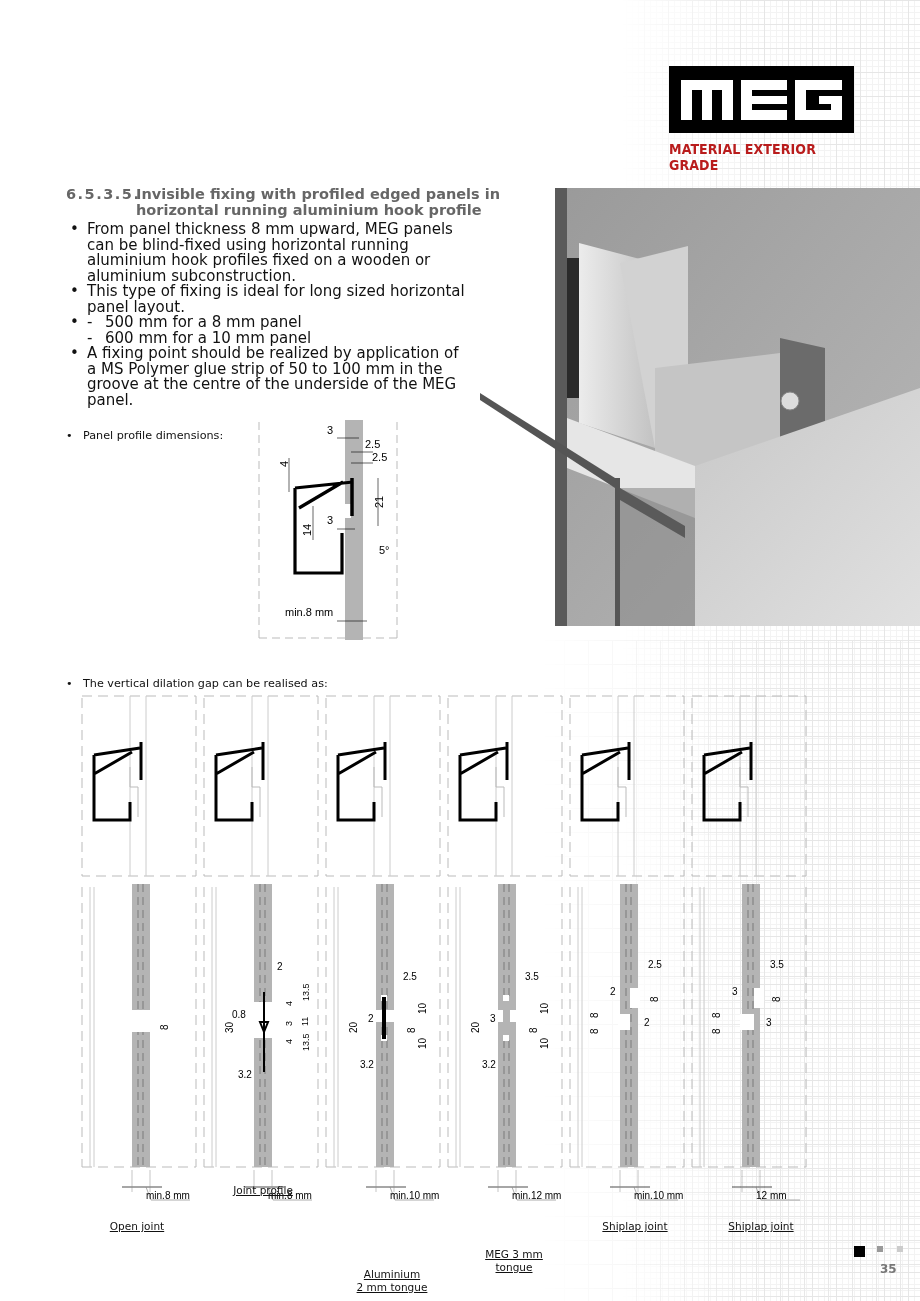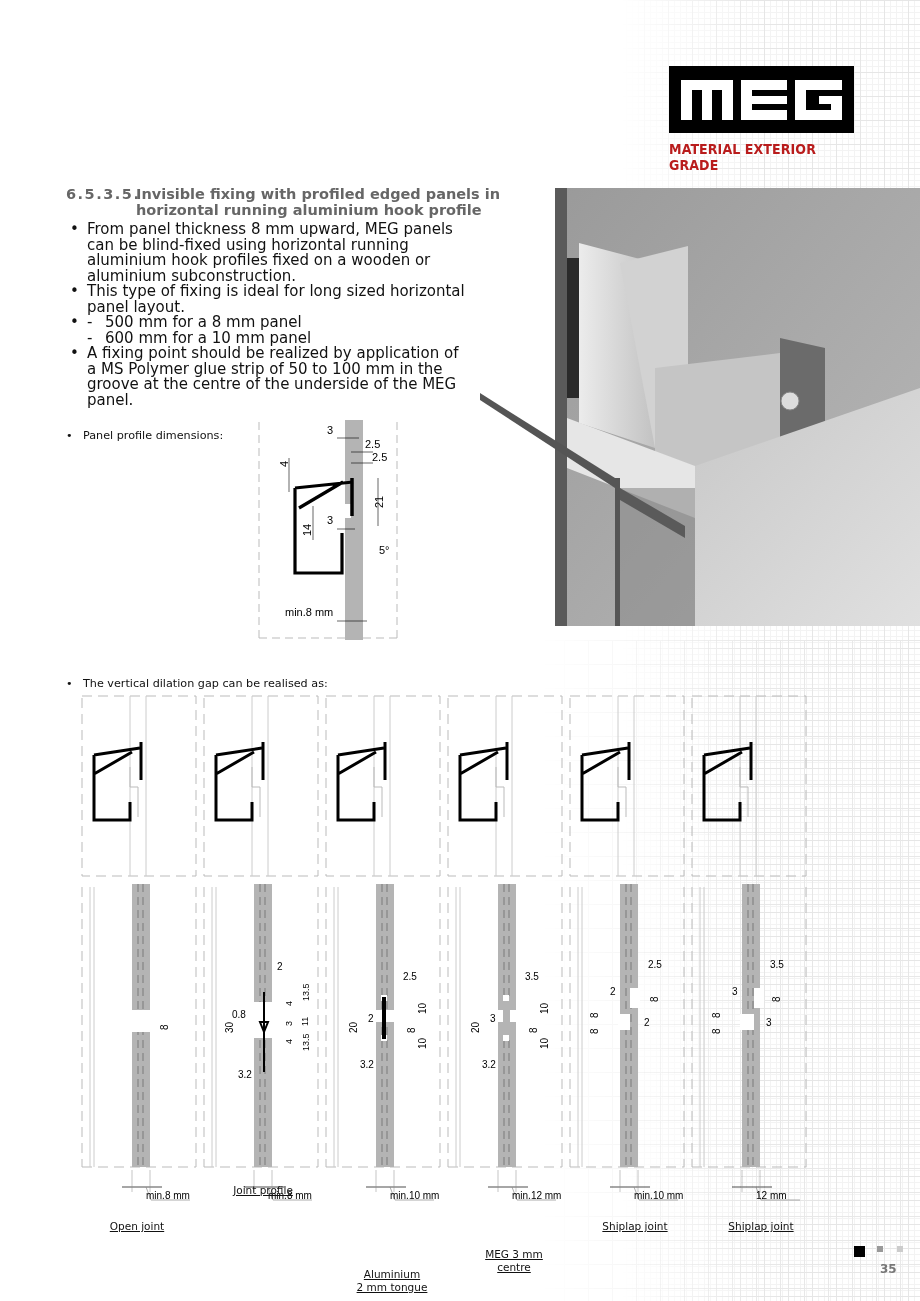--- a/index.html
+++ b/index.html
@@ -272,21 +272,21 @@
 <div class="caption" style="left:208px;top:1184px;">
     <div>Joint profile</div>
     <div></div>
   </div>
 <div class="caption" style="left:337px;top:1220px;margin-top:48px;">
     <div>Aluminium</div>
     <div>2 mm tongue</div>
   </div>
 <div class="caption" style="left:459px;top:1248px;">
     <div>MEG 3 mm</div>
-    <div>centre</div>
+    <div>tongue</div>
   </div>
 <div class="caption" style="left:580px;top:1220px;">
     <div>Shiplap joint</div>
     <div></div>
   </div>
 <div class="caption" style="left:706px;top:1220px;">
     <div>Shiplap joint</div>
     <div></div>
   </div>
 

